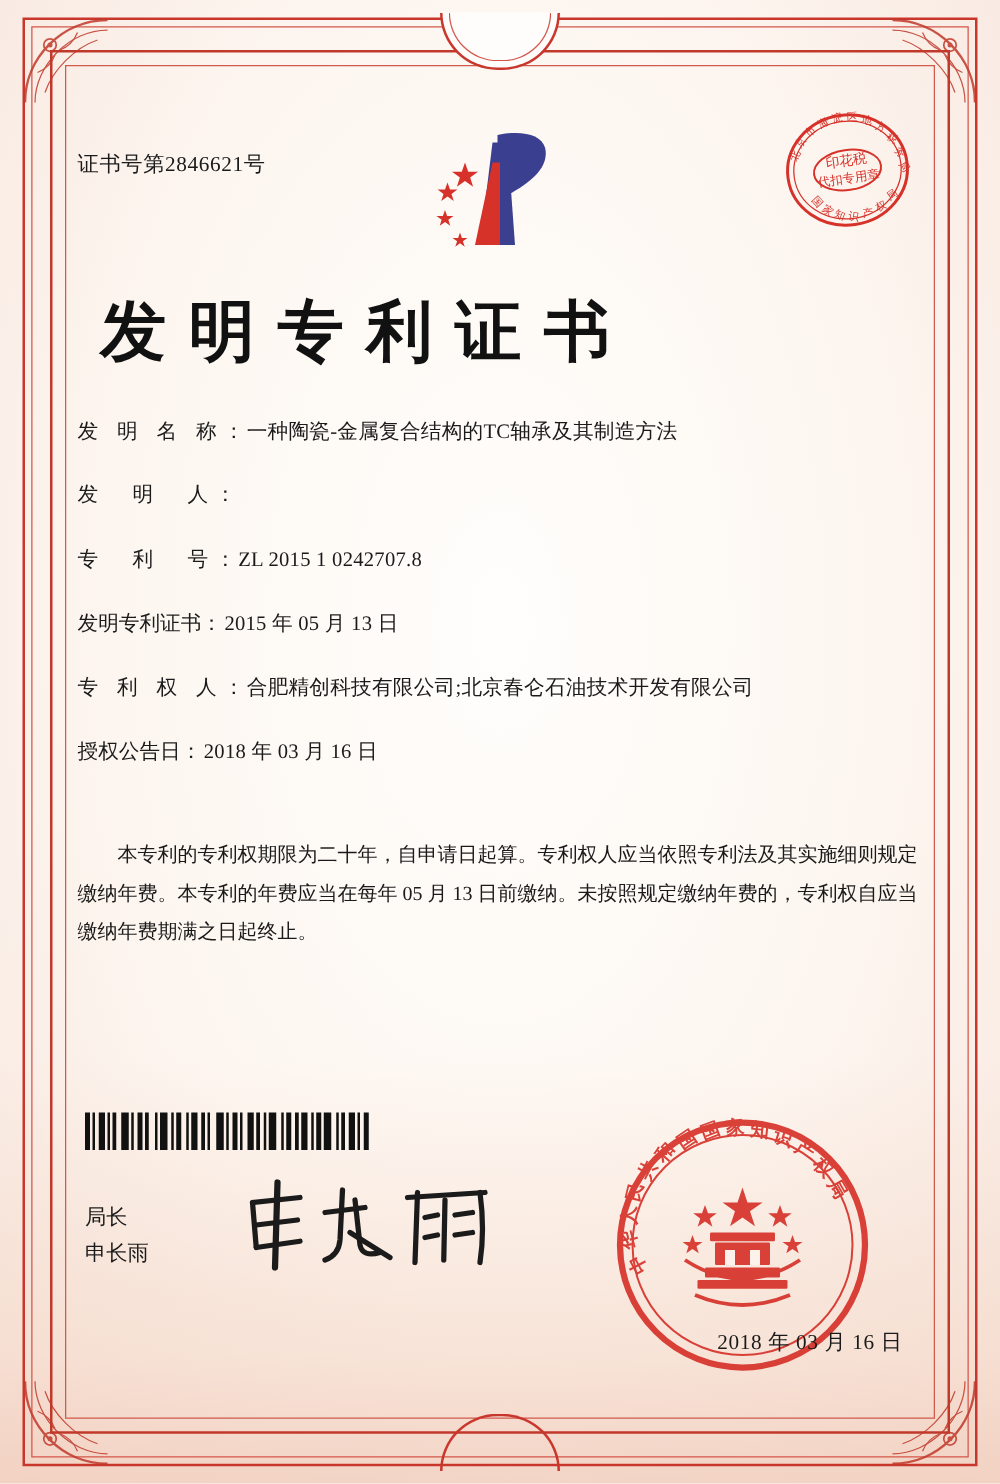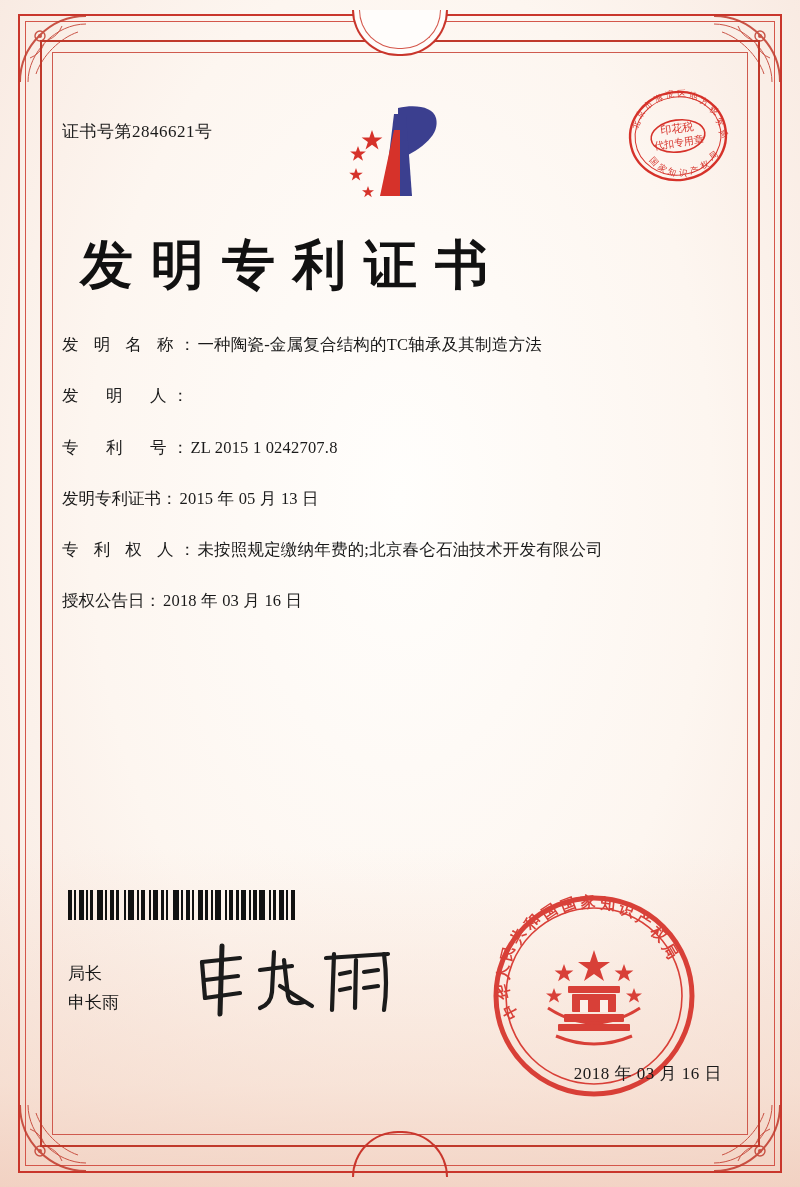--- a/index.html
+++ b/index.html
@@ -389,30 +389,31 @@
         <span class="field-value">ZL 2015 1 0242707.8</span>
       </div>
       <div class="field-row">
         <span class="field-label">发明专利证书</span>
         <span>：</span>
         <span class="field-value">2015 年 05 月 13 日</span>
       </div>
       <div class="field-row">
         <span class="field-label lbl-med">专 利 权 人</span>
         <span>：</span>
-        <span class="field-value">未按照规定缴纳年费的;北京春仑石油技术开发有限公司</span>
+        <span class="field-value">合肥精创科技有限公司;北京春仑石油技术开发有限公司</span>
       </div>
       <div class="field-row">
         <span class="field-label">授权公告日</span>
         <span>：</span>
         <span class="field-value">2018 年 03 月 16 日</span>
       </div>
     </div>
 
     <div class="paragraphs">
+      <p>本专利的专利权期限为二十年，自申请日起算。专利权人应当依照专利法及其实施细则规定缴纳年费。本专利的年费应当在每年 05 月 13 日前缴纳。未按照规定缴纳年费的，专利权自应当缴纳年费期满之日起终止。</p>
     </div>
 
     <div class="barcode">
       <i style="width:4px"></i>
         <i style="width:2px;background:transparent"></i>
       <i style="width:2px"></i>
         <i style="width:3px;background:transparent"></i>
       <i style="width:5px"></i>
         <i style="width:2px;background:transparent"></i>
       <i style="width:2px"></i>

